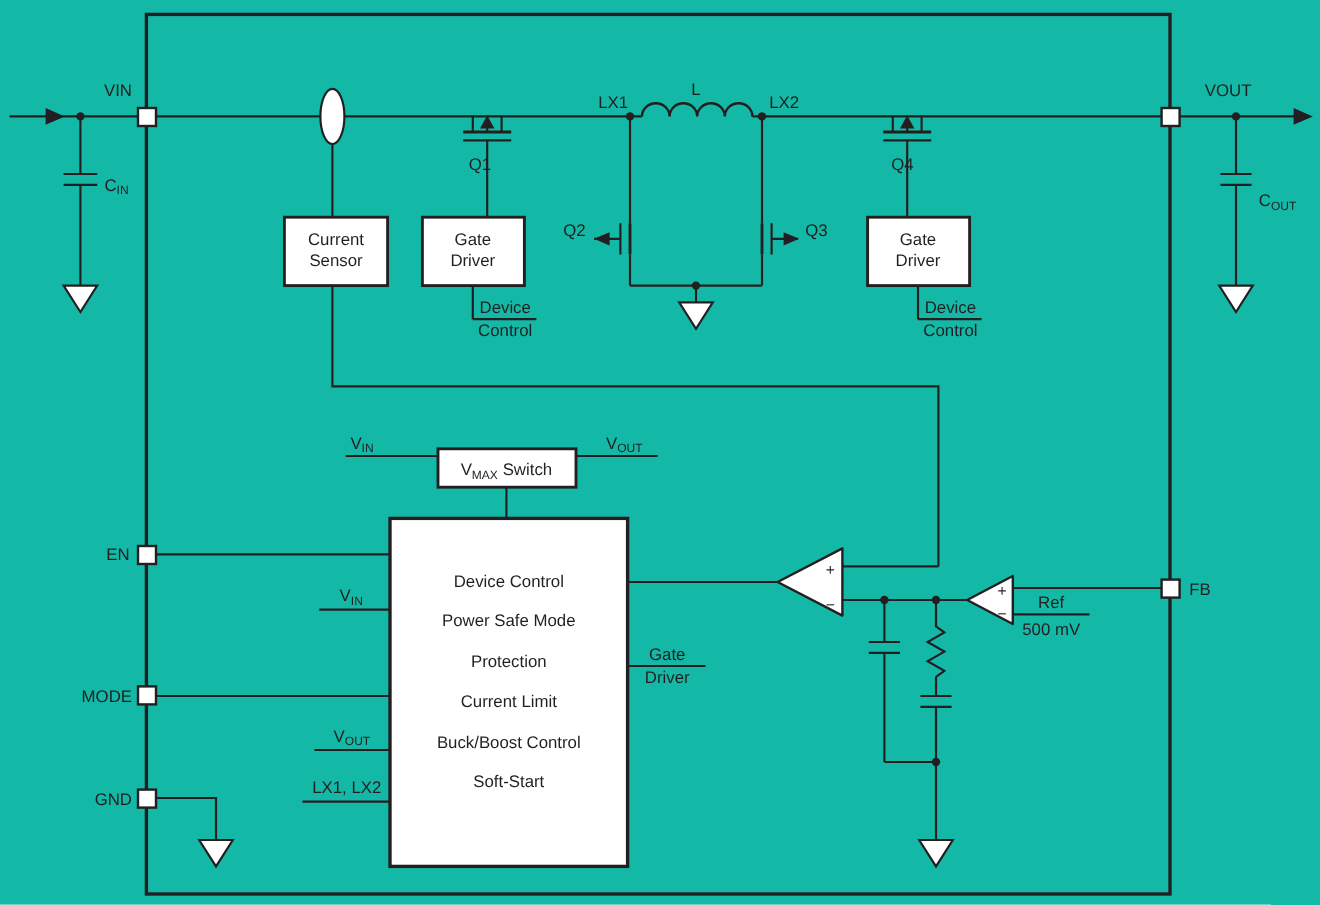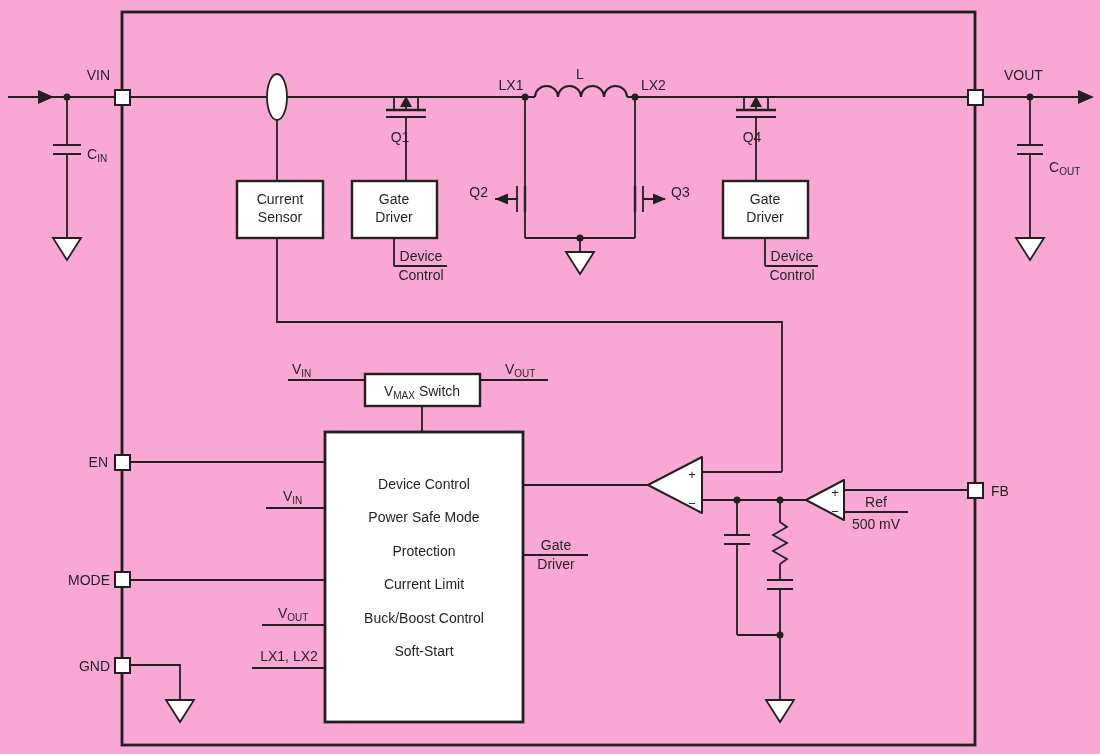--- a/index.html
+++ b/index.html
@@ -1,16 +1,16 @@
 <!DOCTYPE html>
 <html><head>
 <meta charset="utf-8">
 <style>
   html,body { margin:0; padding:0; background:#ffffff; }
-  #stage { position:relative; width:1100px; height:754px; background:#f9a8d4; overflow:hidden; }
+  #stage { position:relative; width:1100px; height:754px; background:#14b8a6; overflow:hidden; }
   svg { display:block; }
   text { font-family:"Liberation Sans", sans-serif; font-size:14px; fill:#231f20; }
   .sub { font-size:10px; }
   .sm  { font-size:13px; }
   .w   { fill:none; stroke:#231f20; stroke-width:1.8; }
   .w2  { fill:none; stroke:#231f20; stroke-width:2.4; }
   .box { fill:#ffffff; stroke:#231f20; stroke-width:2.4; }
   .boxthick { fill:#ffffff; stroke:#231f20; stroke-width:2.8; }
   .outer { fill:none; stroke:#231f20; stroke-width:2.8; }
   .pin { fill:#ffffff; stroke:#231f20; stroke-width:2; }

